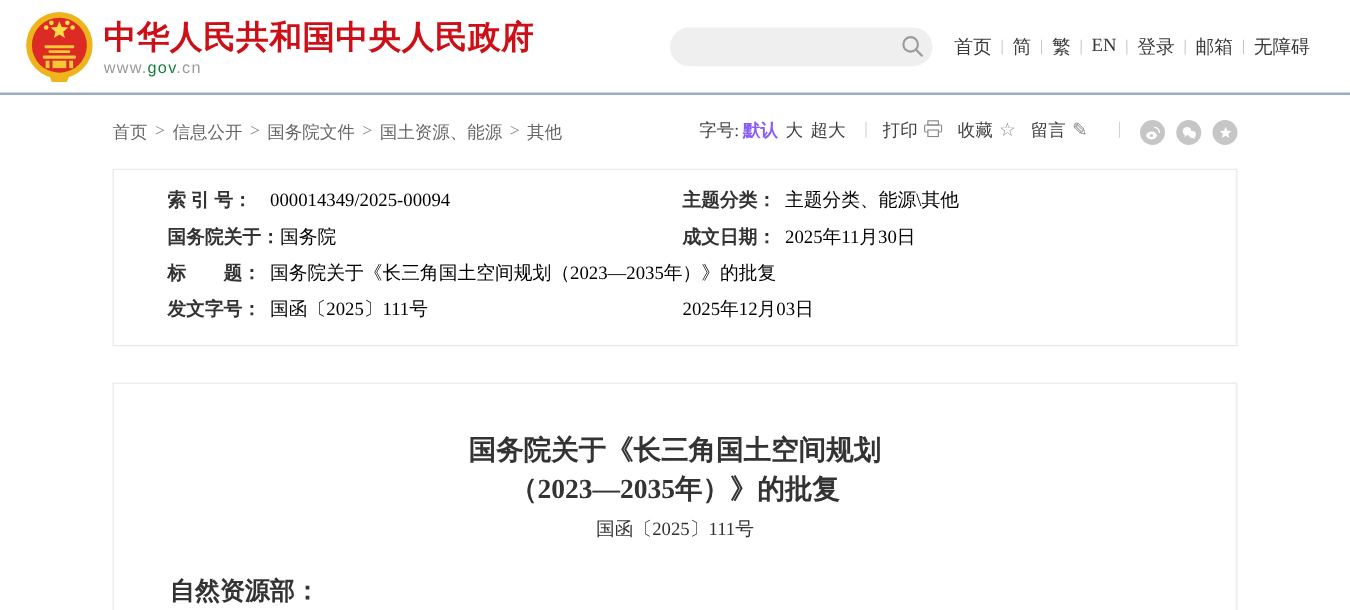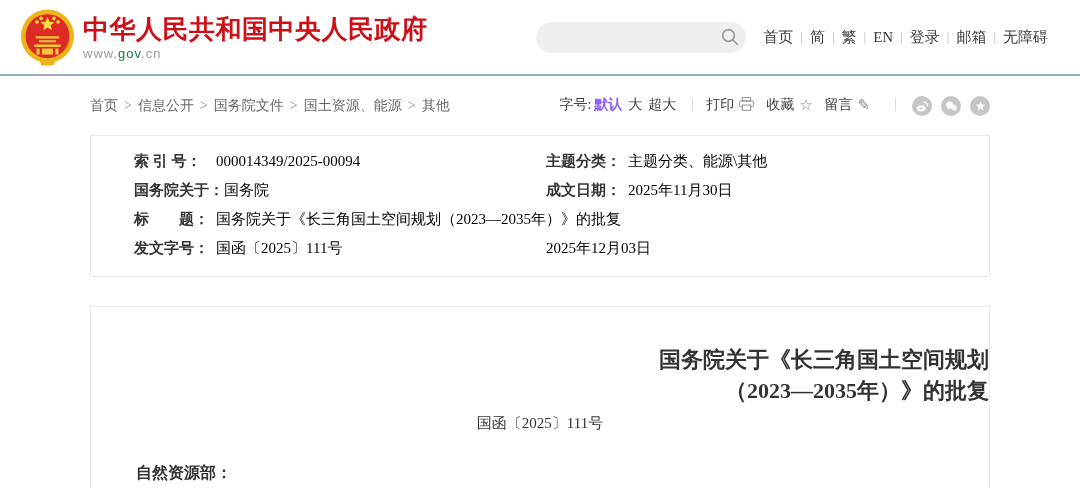--- a/index.html
+++ b/index.html
@@ -73,24 +73,24 @@
   .meta-cell.right { padding-left:6px; }
   .meta-cell.full { width:100%; }
   .meta-label { font-weight:bold; min-width:82px; white-space:pre; color:#333; }
   .meta-value { color:#000000; }
   
   .doc-box {
     width:900px; margin:29px auto 0; border:1px solid #e9e9e9;
     padding-top:37px; height:300px; background:#fff;
   }
   .doc-title {
-    text-align:right; font-weight:bold; font-size:22px; line-height:31px; color:#333;
+    text-align:center; font-weight:bold; font-size:22px; line-height:31px; color:#333;
   }
   .doc-number { text-align:center; font-size:15px; margin-top:8px; color:#333; }
-  .doc-body { margin-top:25px; padding:0 45px; font-size:16px; font-weight:bold;
+  .doc-body { margin-top:25px; padding:0 45px; font-size:20px; font-weight:bold;
     line-height:30px; color:#333; }
 </style>
 </head>
 <body>
 
 <div class="header">
   <div class="logo">
     <span class="emblem">
       <svg viewBox="0 0 60 64" width="55" height="60">
         <circle cx="30" cy="30" r="29" fill="#eeb41c"></circle>

